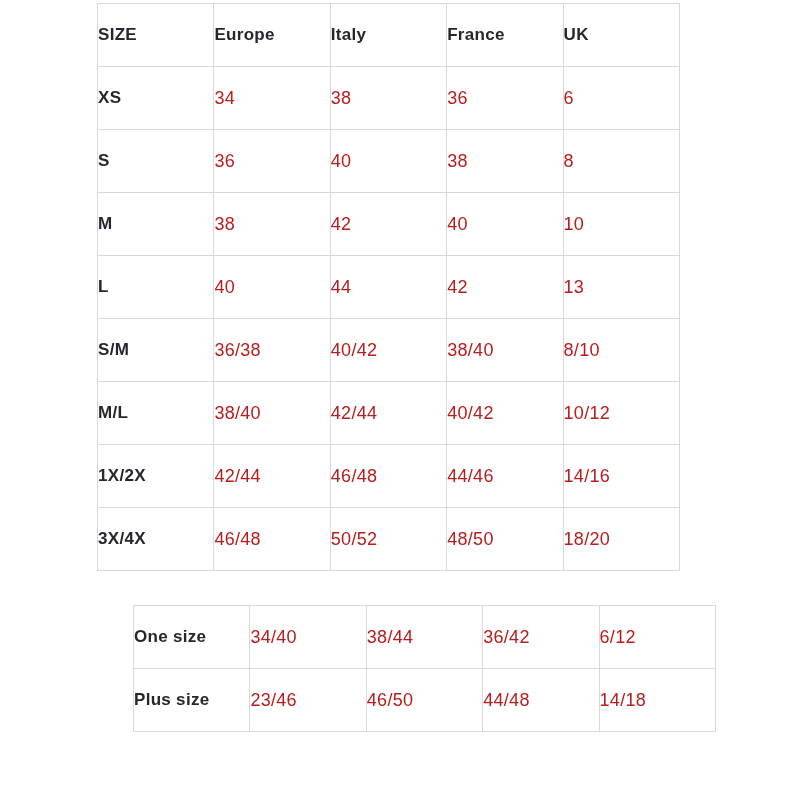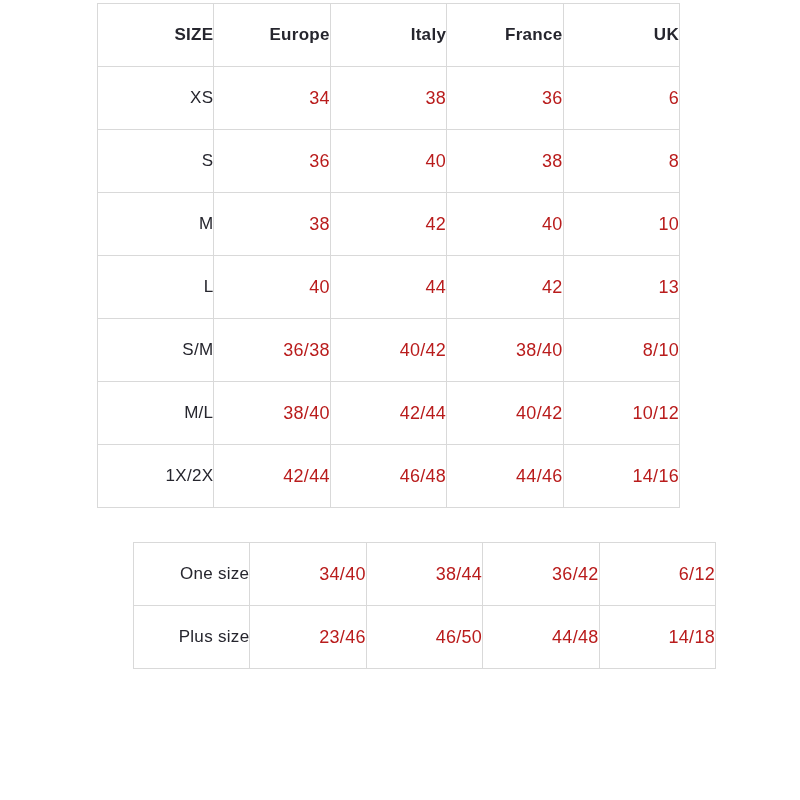--- a/index.html
+++ b/index.html
@@ -19,33 +19,33 @@
   table.size-table {
     border-collapse: collapse;
     width: 583px;
     table-layout: fixed;
     background: #ffffff;
   }
   table.size-table td, table.size-table th {
     border: 1px solid #d9d9d9;
     width: 20%;
     height: 62px;
-    text-align: right;
+    text-align: left;
     vertical-align: middle;
     padding: 0;
     letter-spacing: 0.3px;
   }
   th.col-header {
     font-size: 17px;
     font-weight: bold;
     color: #26262e;
   }
   td.label-cell {
     font-size: 17px;
-    font-weight: normal;
+    font-weight: bold;
     color: #26262e;
   }
   td.value-cell {
     font-size: 18px;
     font-weight: normal;
     color: #b91c1c;
   }
   table.special-table {
     margin-top: 34px;
     margin-left: 36px;
@@ -109,20 +109,27 @@
         <td class="value-cell">40/42</td>
         <td class="value-cell">10/12</td>
       </tr>
       <tr>
         <td class="label-cell">1X/2X</td>
         <td class="value-cell">42/44</td>
         <td class="value-cell">46/48</td>
         <td class="value-cell">44/46</td>
         <td class="value-cell">14/16</td>
       </tr>
+      <tr>
+        <td class="label-cell">3X/4X</td>
+        <td class="value-cell">46/48</td>
+        <td class="value-cell">50/52</td>
+        <td class="value-cell">48/50</td>
+        <td class="value-cell">18/20</td>
+      </tr>
     </tbody>
   </table>
 
   <table class="size-table special-table">
     <tbody>
       <tr>
         <td class="label-cell">One size</td>
         <td class="value-cell">34/40</td>
         <td class="value-cell">38/44</td>
         <td class="value-cell">36/42</td>

